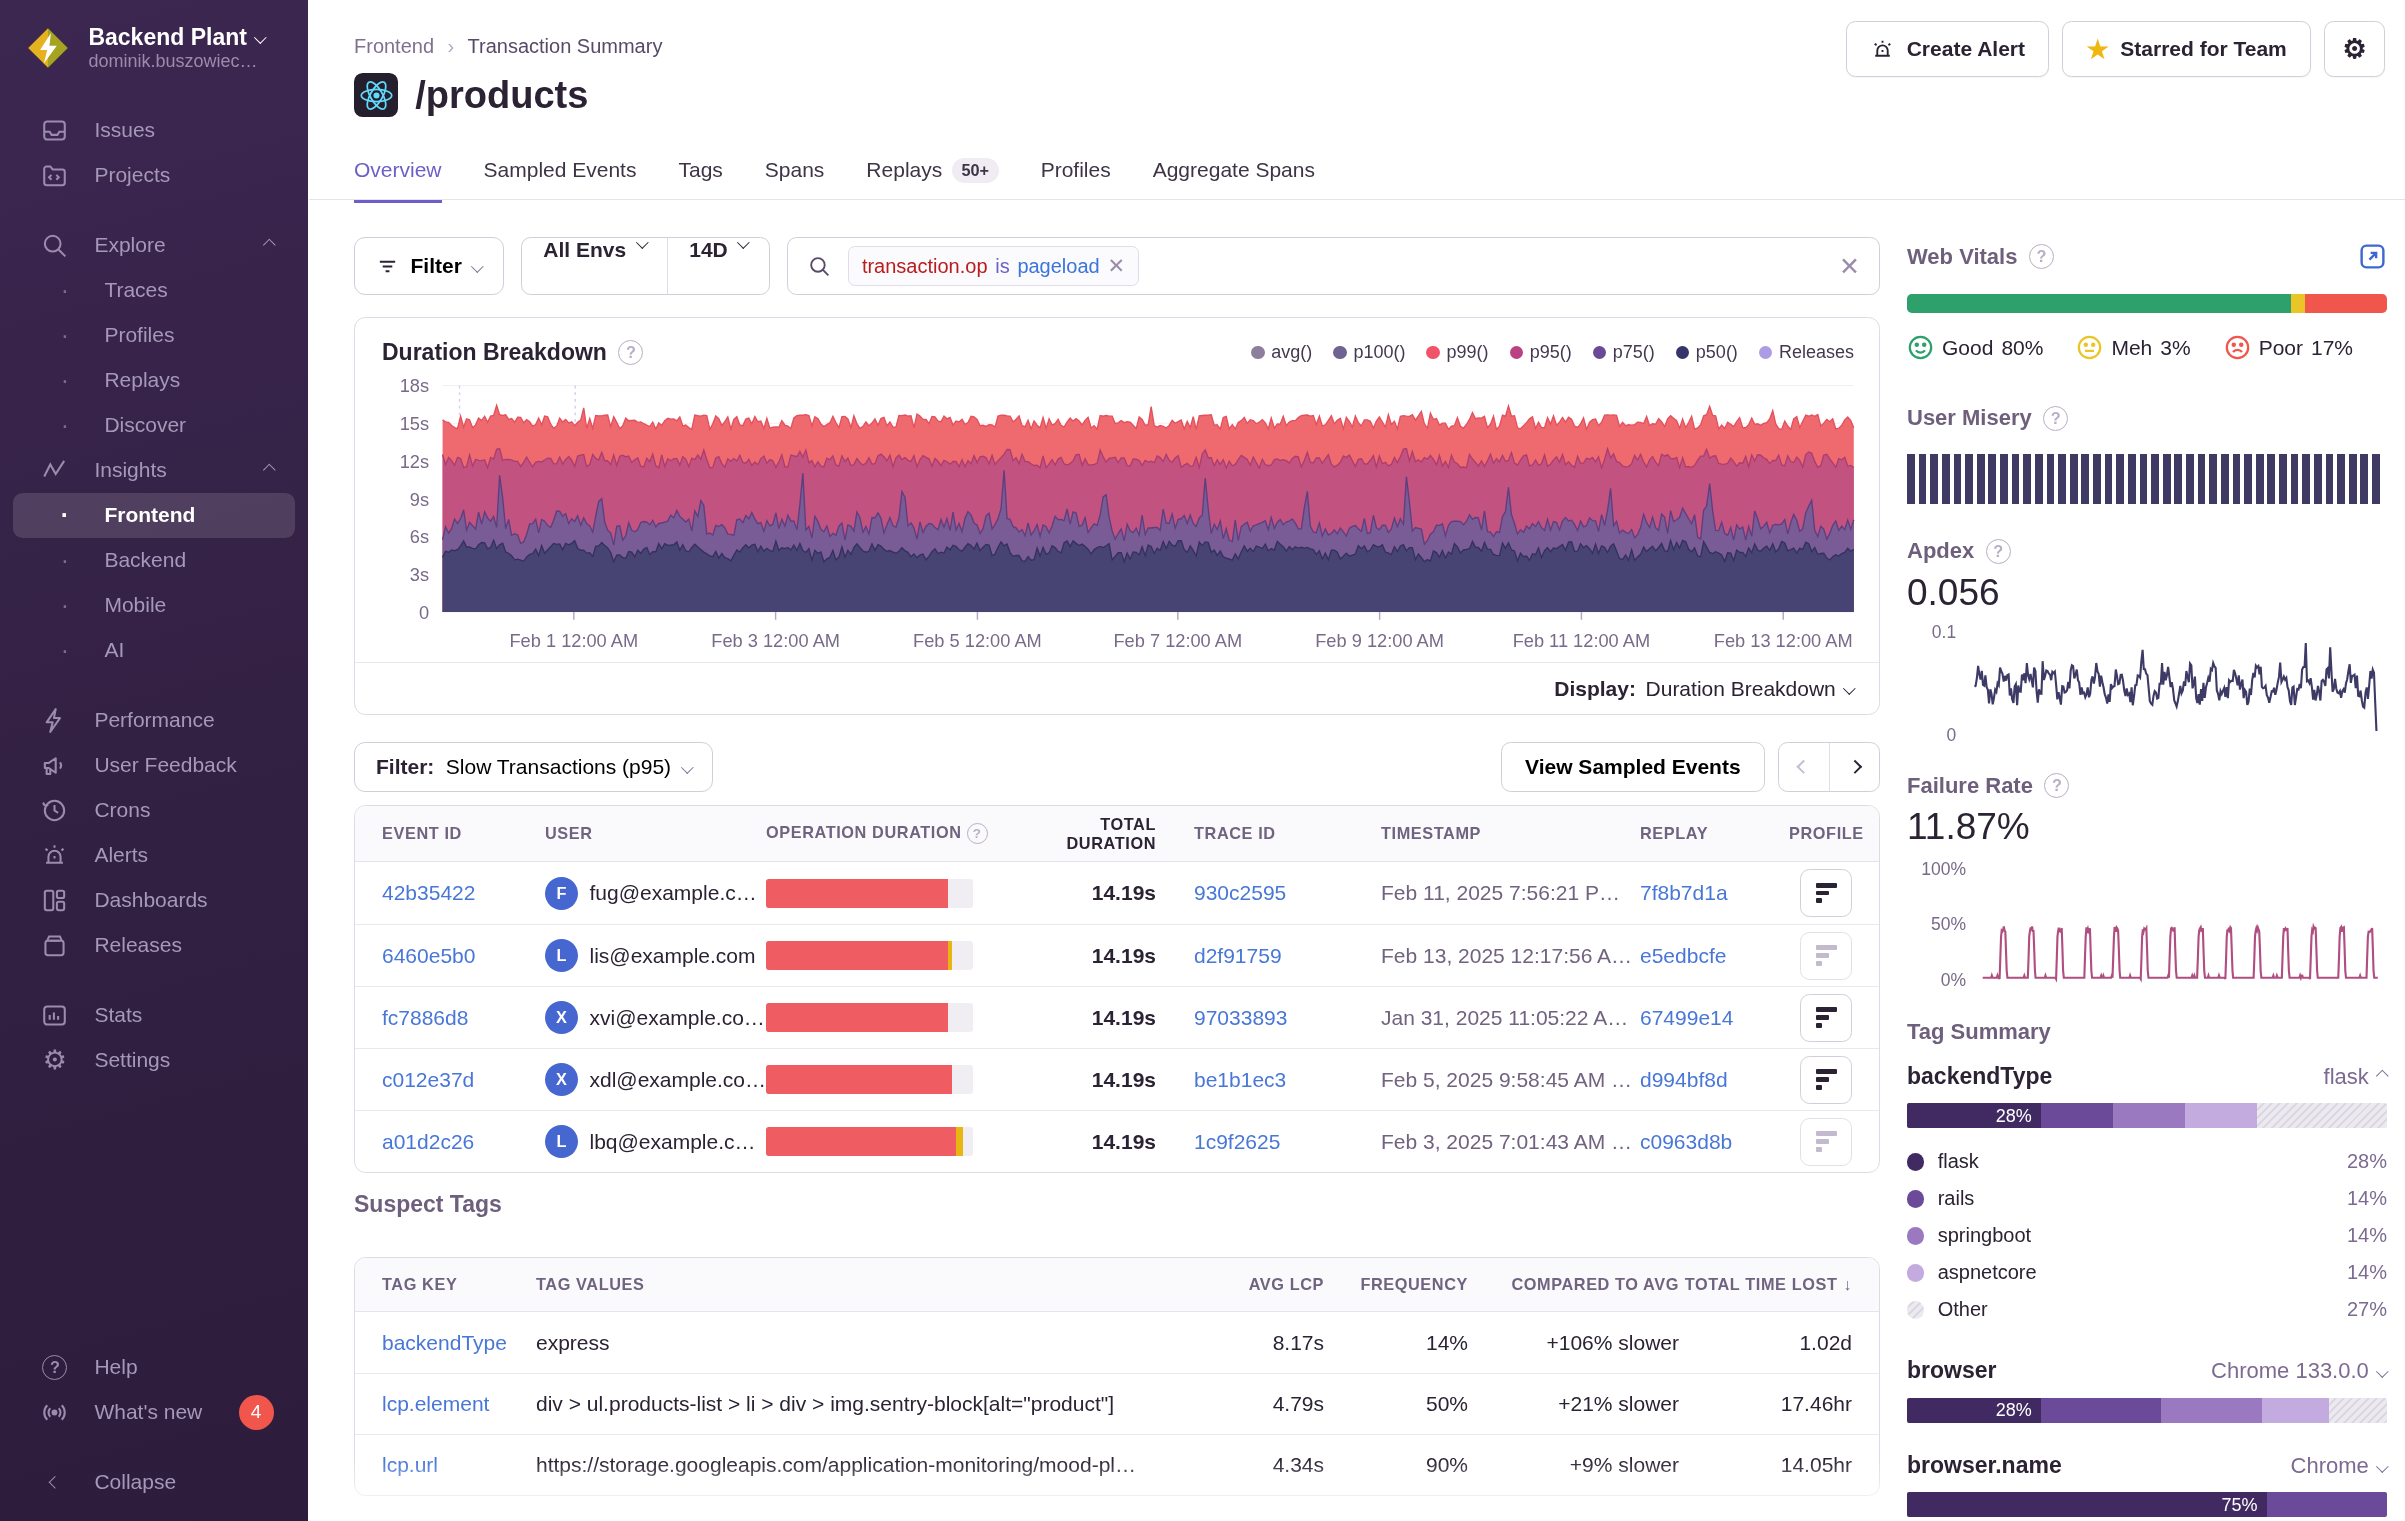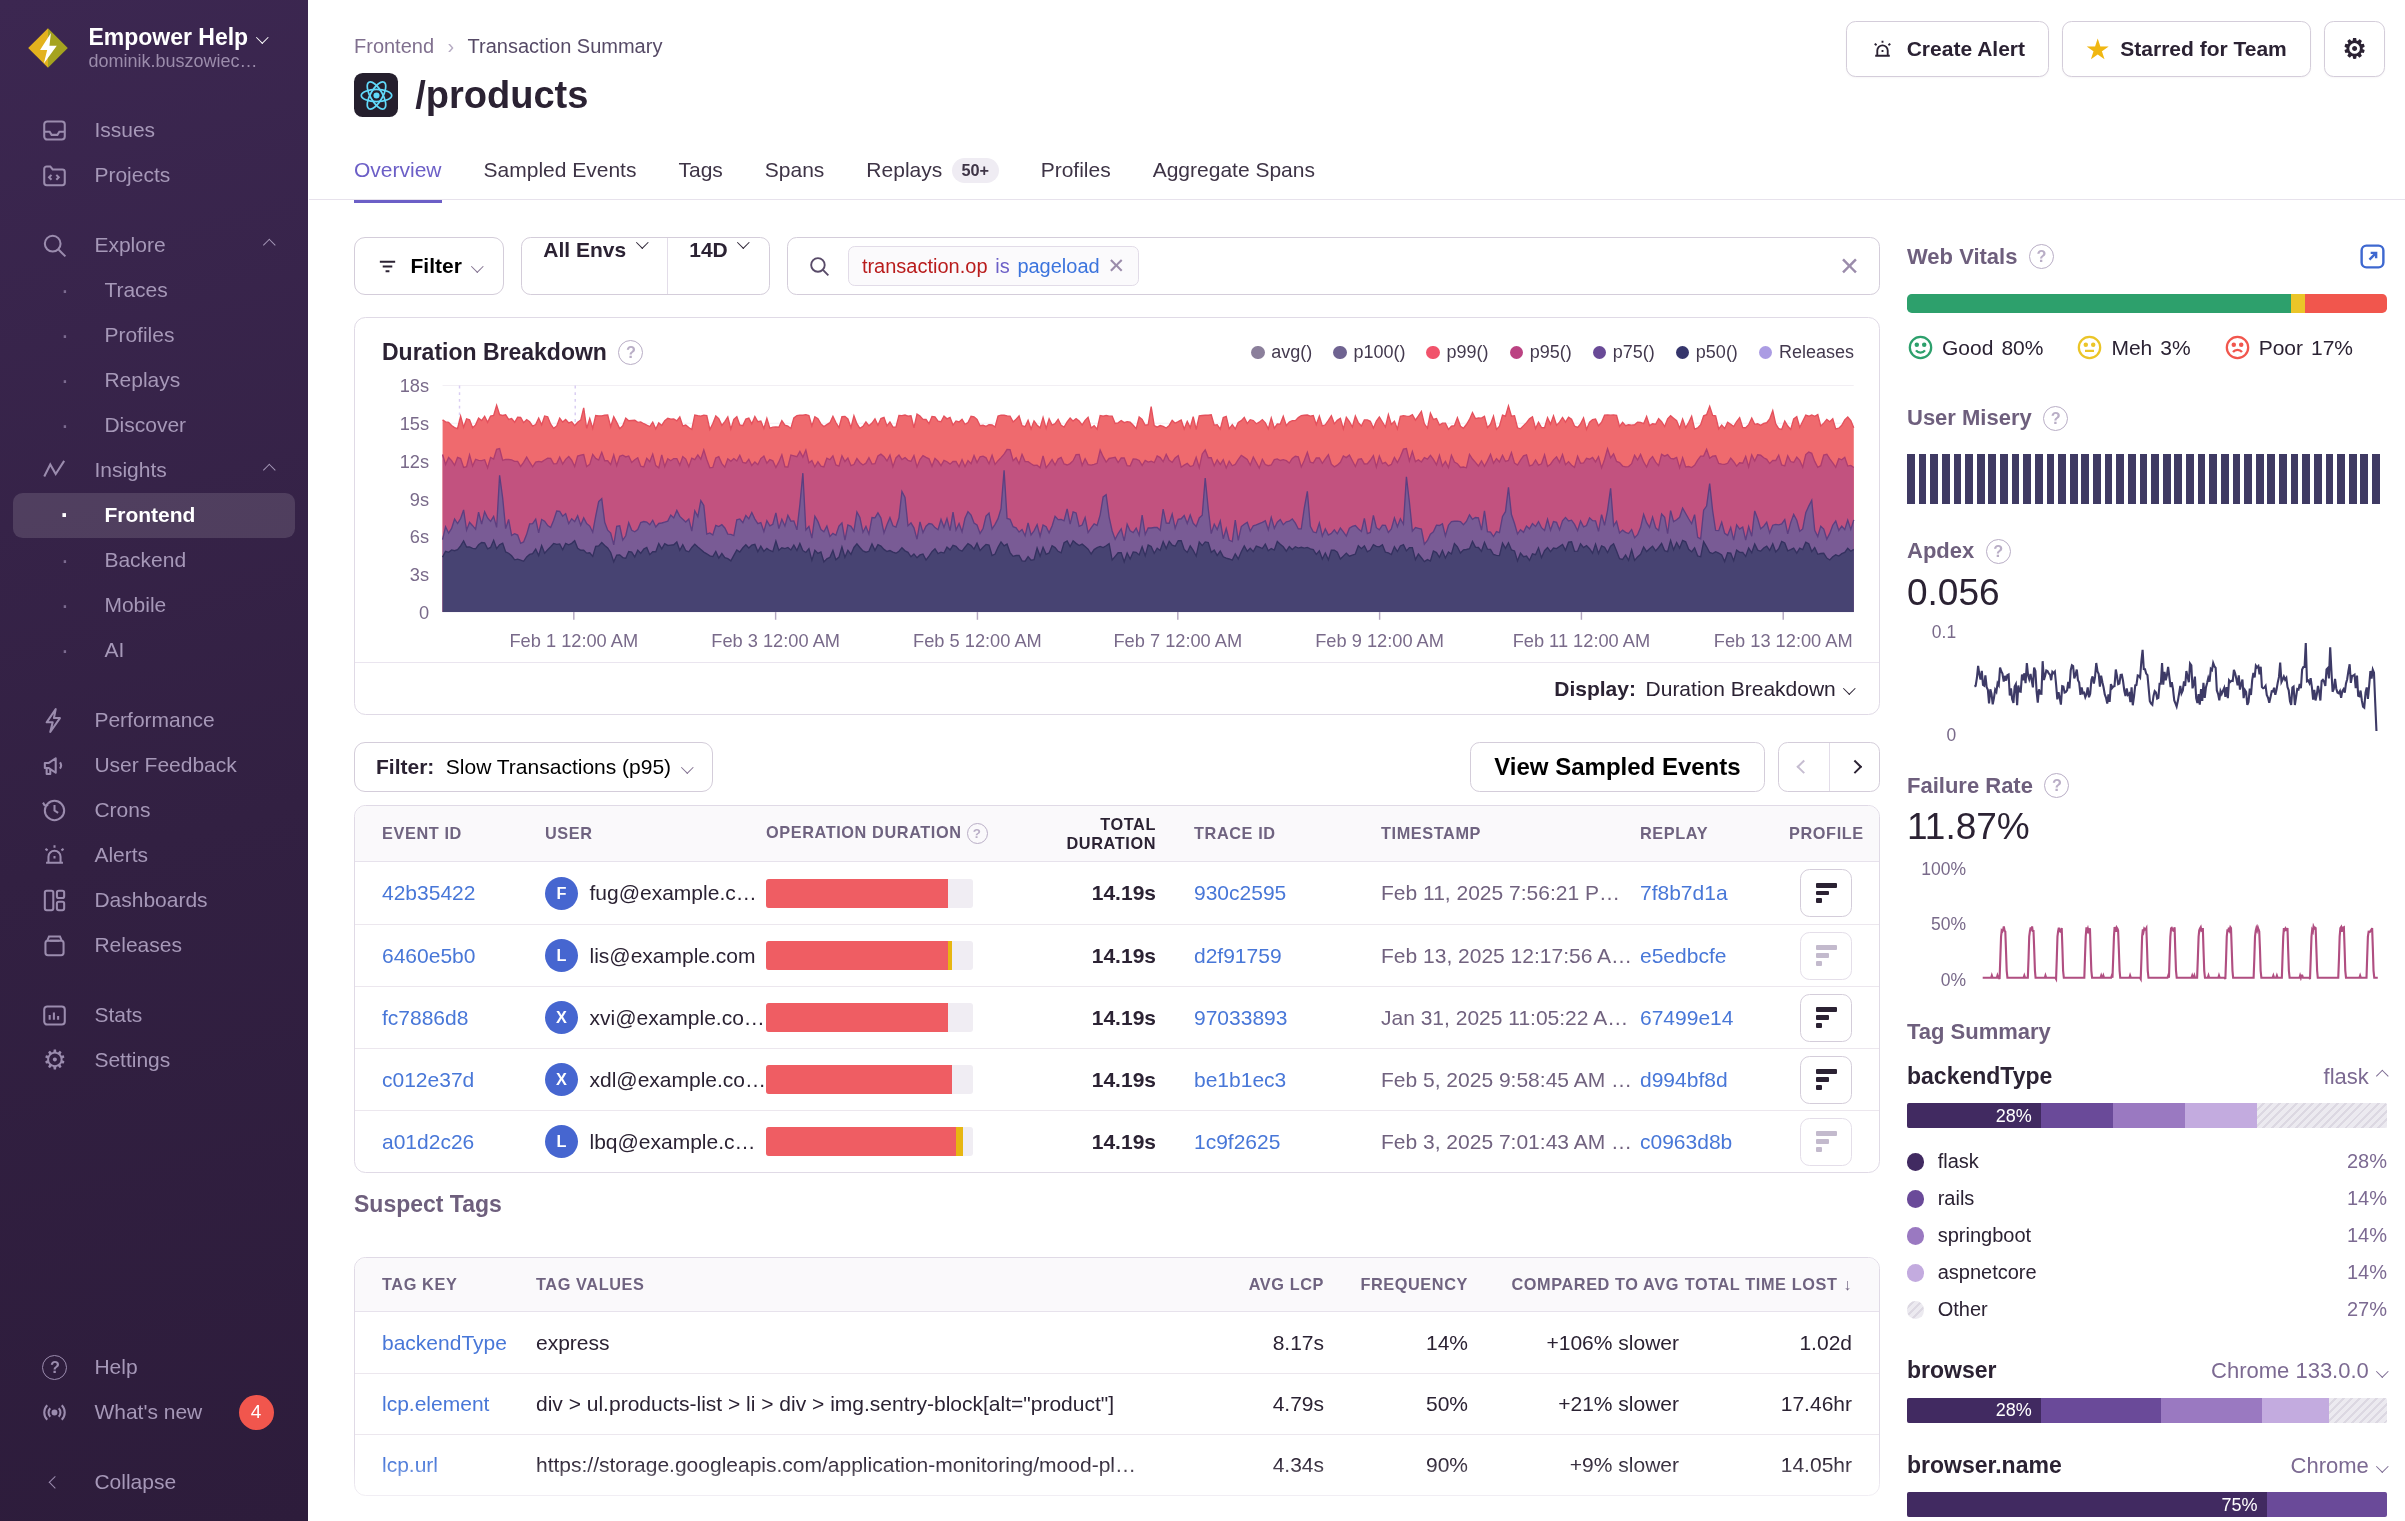--- a/index.html
+++ b/index.html
@@ -112,21 +112,21 @@
             align-items:center;justify-content:center;cursor:pointer}
   .prof-ico{display:flex;flex-direction:column;gap:2.9px;align-items:flex-start}
   .prof-ico s{display:block;height:4.8px;background:#2b2233;border-radius:1px;text-decoration:none}
   .icon-btn.dim{border-color:#e4dee9}.icon-btn.dim .prof-ico s{background:#c2bac d}
   .icon-btn.dim .prof-ico s{background:#c3bacd}
 
   
   .suspect-head{position:absolute;left:354px;top:1191px;width:1526px;display:flex;align-items:center}
   .sec-title{font-size:23px;font-weight:bold;color:#6e5f7d}
   .suspect-head .right{margin-left:auto;display:flex;gap:13.4px}
-  .vbtn{background:#fff;border:1px solid #d4cdda;border-radius:9.6px;height:50px;padding:0 23px;font-size:24px;
+  .vbtn{background:#fff;border:1px solid #d4cdda;border-radius:9.6px;height:50px;padding:0 23px;font-size:21px;
         font-weight:bold;display:flex;align-items:center;cursor:pointer}
   .stable{position:absolute;left:354px;top:1257px;width:1526px;background:#fff;border:1px solid #e0dae6;
           border-radius:11.5px;overflow:hidden}
   .shead{display:grid;grid-template-columns:154px 663px 125px 144px 211px 1fr;align-items:center;height:54px;
          background:#faf9fb;border-bottom:1px solid #e7e2ec;padding:0 27px;font-size:16.3px;font-weight:bold;
          letter-spacing:0.6px;color:#6f6380}
   .srow{display:grid;grid-template-columns:154px 663px 125px 144px 211px 1fr;align-items:center;height:61px;
         padding:0 27px;font-size:21px}
   .srow+.srow{border-top:1px solid #ece7ee}
   .rnum{text-align:right}
@@ -166,21 +166,21 @@
   <div class="sb-head">
     <span class="sb-logo">
       <svg viewBox="0 0 24 24" width="50" height="50">
         <polygon points="2.5,12 12,2.5 12,21.5" fill="#E3B21E"></polygon>
         <polygon points="12,2.5 21.5,12 12,21.5" fill="#A5A31F"></polygon>
         <polygon points="13.4,4.8 8.2,13 11.6,13 10,19.4 16.2,10.9 12.7,10.9" fill="#fff"></polygon>
       </svg>
     </span>
     <span>
       <span class="sb-org-name">
-          <span>Empower Help</span>
+          <span>Backend Plant</span>
         <i class="chev"></i>
         </span>
       <span class="sb-org-user">dominik.buszowiec…</span>
     </span>
   </div>
 
   <div class="sb-group">
     <div class="sb-item">
       <span class="sb-ico">
         <svg viewBox="0 0 24 24" width="29" height="29" fill="none" stroke="currentColor" stroke-width="1.7">

